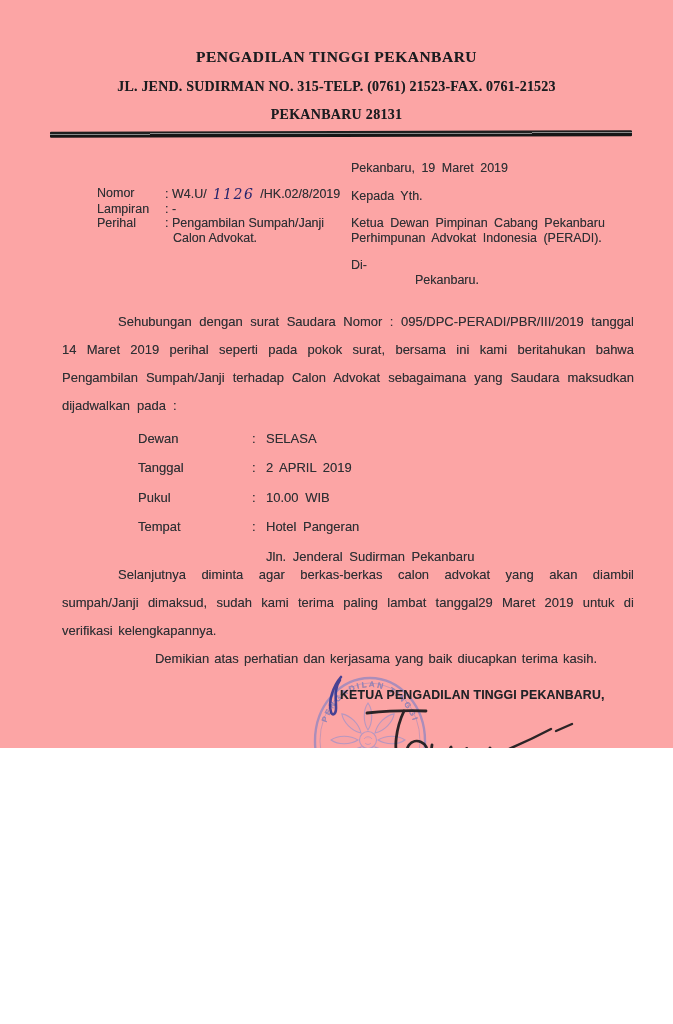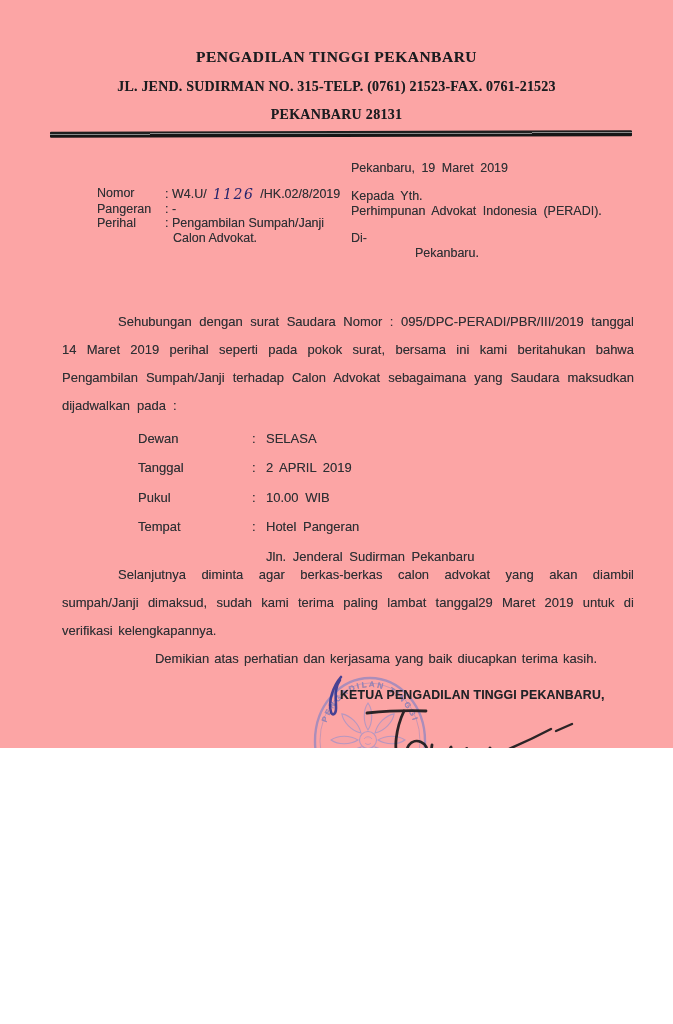--- a/index.html
+++ b/index.html
@@ -60,31 +60,32 @@
   <div class="letterhead">
     <div class="lh-org">PENGADILAN TINGGI PEKANBARU</div>
     <div class="lh-addr">JL. JEND. SUDIRMAN NO. 315-TELP. (0761) 21523-FAX. 0761-21523</div>
     <div class="lh-city">PEKANBARU 28131</div>
   </div>
   <div class="divider"></div>
 
   <div class="meta">
     <span>Nomor</span>
     <span><span>: W4.U/</span><span class="hand">1126</span><span>/HK.02/8/2019</span></span>
-    <span>Pangeran</span>
+    <span>Lampiran</span>
     <span>: -</span>
     <span>Perihal</span>
     <span>: Pengambilan Sumpah/Janji</span>
     <span></span>
     <span class="val2">Calon Advokat.</span>
   </div>
 
   <div class="recipient">
     <div>Pekanbaru, 19 Maret 2019</div>
     <div class="r-kepada">Kepada Yth.</div>
+    <div class="r-ketua">Ketua Dewan Pimpinan Cabang Pekanbaru</div>
     <div>Perhimpunan Advokat Indonesia (PERADI).</div>
     <div class="r-di">Di-</div>
     <div class="r-city">Pekanbaru.</div>
   </div>
 
   <div class="para p1">Sehubungan dengan surat Saudara Nomor : 095/DPC-PERADI/PBR/III/2019 tanggal 14 Maret 2019 perihal seperti pada pokok surat, bersama ini kami beritahukan bahwa Pengambilan Sumpah/Janji terhadap Calon Advokat sebagaimana yang Saudara maksudkan dijadwalkan pada :</div>
 
   <div class="schedule">
     <span>Dewan</span>
     <span>:</span>

